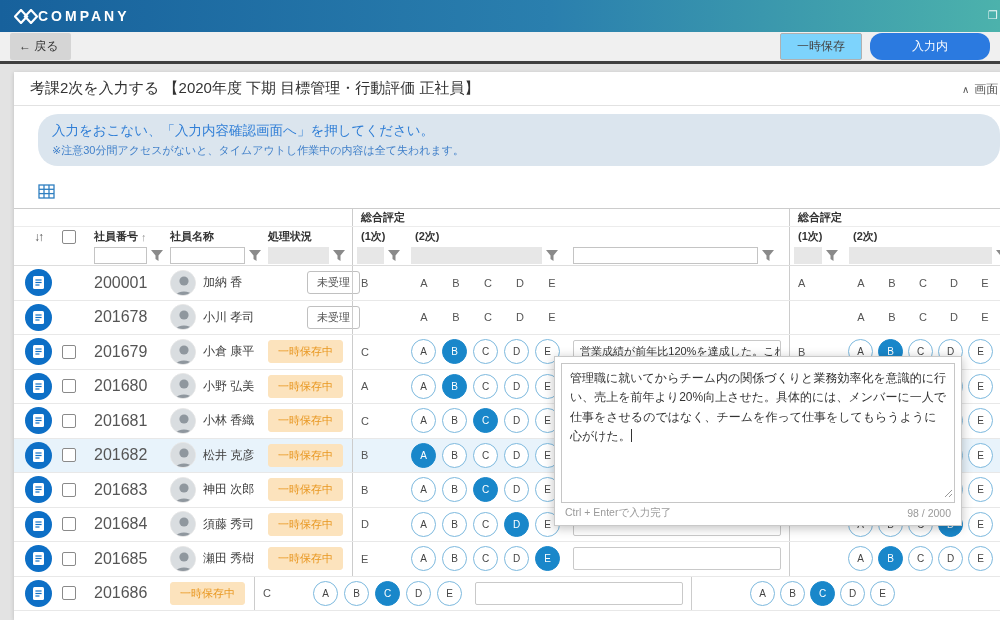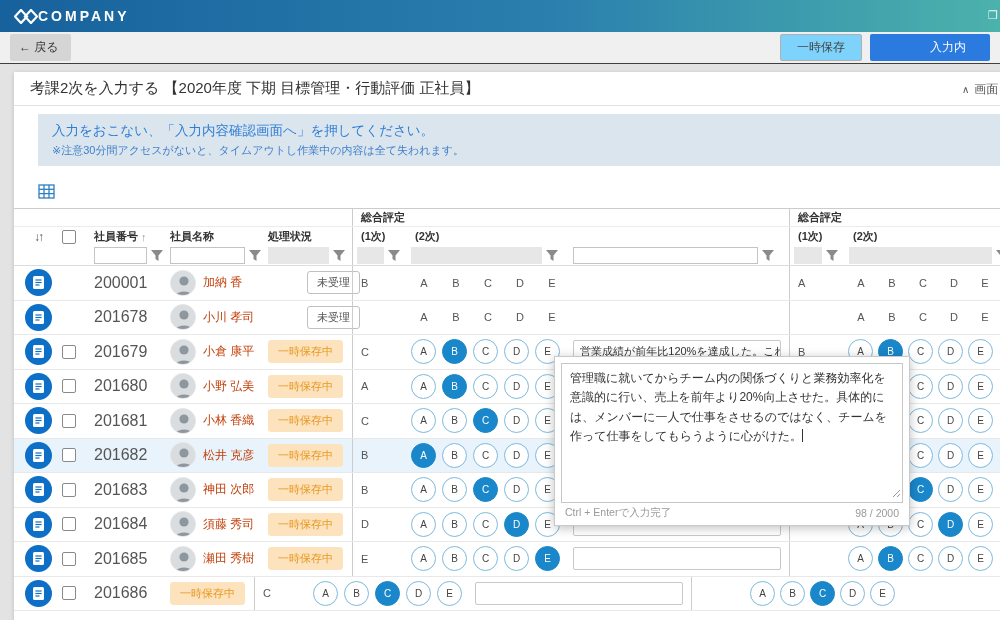--- a/index.html
+++ b/index.html
@@ -9,39 +9,39 @@
   
   .appbar { position:absolute; left:0; top:0; width:1000px; height:32px;
     background:linear-gradient(90deg,#17619c 0%,#2a7fae 55%,#4cb2ac 100%);
     display:flex; align-items:center; padding:0 14px; z-index:5; }
   .logo { display:flex; align-items:center; }
   .logo-text { color:#fff; font-weight:bold; font-size:14px; letter-spacing:3px; }
   .appbar-frag { position:absolute; left:988px; top:9px; color:#fff; font-size:11px; opacity:.9; }
 
   
   .toolbar { position:absolute; left:0; top:32px; width:1000px; height:32px; background:#f0f0f0;
-    border-bottom:1px solid #404040; display:flex; align-items:center; padding:0 10px; z-index:5; }
+    border-bottom:3px solid #404040; display:flex; align-items:center; padding:0 10px; z-index:5; }
   .btn-back { background:#d5d5d5; color:#3a3a3a; border:none; font-size:12px; padding:5px 12px 5px 9px;
     border-radius:2px; cursor:pointer; font-family:inherit; }
   .toolbar-right { margin-left:auto; display:flex; gap:8px; }
   .btn-temp { background:#7dd3fc; border:1px solid #b0b0b0; color:#444; font-size:12px;
     padding:4px 16px; border-radius:2px; cursor:pointer; font-family:inherit; }
   .btn-primary { background:#2b7ae0; border:none; color:#fff; font-size:12px;
-    padding:5px 24px; border-radius:2px; cursor:pointer; width:120px; text-align:right; font-family:inherit; }
+    padding:5px 24px; border-radius:12px; cursor:pointer; width:120px; text-align:center; font-family:inherit; }
 
   
   .card { position:absolute; left:14px; top:72px; width:1000px; height:548px; background:#fff;
     box-shadow:0 1px 4px rgba(0,0,0,.18); }
   .title-row { height:34px; display:flex; align-items:center; padding:0 16px;
     border-bottom:1px solid #e2e2e2; position:relative; }
   .page-title { font-size:15px; color:#333; }
   .collapse-link { position:absolute; left:948px; top:9px; font-size:12px; color:#555; white-space:nowrap; cursor:pointer; }
   .collapse-link .chev { font-size:10px; color:#555; margin-right:5px; }
 
-  .notice { margin:8px 14px 0 24px; background:#dbe5ee; padding:8px 14px; }
+  .notice { margin:8px 14px 0 24px; background:#dbe5ee; padding:8px 14px;border-radius:20px; }
   .notice .l1 { color:#2f7ed6; font-size:13.5px; margin-bottom:3px; }
   .notice .l2 { color:#3f7fc9; font-size:11px; }
 
   .gridicon-row { margin:18px 0 8px 24px; height:16px; }
 
   
   .tbl { border-top:1px solid #ccc; font-size:11px; }
   .hrow { display:flex; align-items:center; }
   .grp-row { height:18px; border-bottom:1px solid #ececec; }
   .lbl-row { height:19px; }
@@ -70,38 +70,38 @@
 
   .trow { display:flex; align-items:center; height:34.5px; border-bottom:1px solid #e8e8e8; background:#fff; }
   .trow.hl { background:#e8f3fb; }
 
   .docbtn { width:27px; height:27px; border-radius:50%; background:#0d6fc6; display:flex;
     align-items:center; justify-content:center; cursor:pointer; }
   .cbx { width:14px; height:14px; border:1px solid #8a8a8a; border-radius:2px; background:#fff; cursor:pointer; }
   .num { font-size:16px; color:#555; }
   .avatar { width:26px; height:26px; border-radius:50%; overflow:hidden; background:#d9dde0;
     flex:none; margin-right:7px; border:1px solid #e7e7e7; }
-  .nm { font-size:12px; color:#c2410c; white-space:nowrap; }
+  .nm { font-size:12px; color:#404040; white-space:nowrap; }
   .badge { font-size:11px; border-radius:3px; padding:3px 9px; white-space:nowrap; }
   .b-gray { background:#fff; border:1px solid #c0c0c0; color:#555;margin-left:39px; }
   .b-orange { background:#fce3bd; border:1px solid #fce3bd; color:#e8961e; }
   .lt { font-size:11px; color:#555; }
 
   .radios { gap:6px; padding-left:4px; }
   .radios .letter { width:26px; text-align:center; font-size:11px; color:#555; }
   .radios .radio { width:25px; height:25px; border-radius:50%; border:1px solid #7db9de; background:#fff;
     color:#444; font-size:10px; display:flex; align-items:center; justify-content:center; cursor:pointer; flex:none; }
   .radios .radio.sel { background:#1987ca; border-color:#1987ca; color:#fff; }
   .c9.radios { gap:5px; padding-left:3px; }
 
   .cmt { display:block; width:100%; height:23px; border:1px solid #c9c9c9; border-radius:2px; background:#fff;
     font-size:11px; color:#333; line-height:21px; padding:0 6px; white-space:nowrap; overflow:hidden; }
 
   
-  .overlay { position:absolute; left:554px; top:356px; width:356px; height:170px; background:#fff;
+  .overlay { position:absolute; left:554px; top:356px; width:408px; height:170px; background:#fff;
     border:1px solid #c9c9c9; box-shadow:0 2px 10px rgba(0,0,0,.25); z-index:20; }
   .ov-area { position:absolute; left:6px; right:6px; top:6px; height:140px; border:1px solid #c6c6c6;
     padding:5px 8px; font-size:12px; line-height:1.62; color:#333; overflow:hidden; }
   .caret { display:inline-block; width:1px; height:13px; background:#333; vertical-align:-2px; }
   .ov-resize { position:absolute; right:8px; top:132px; }
   .ov-foot { position:absolute; left:10px; right:10px; bottom:4px; height:16px; display:flex;
     justify-content:space-between; align-items:center; font-size:10.5px; color:#9a9a9a; }
 </style>
 </head>
 <body>

